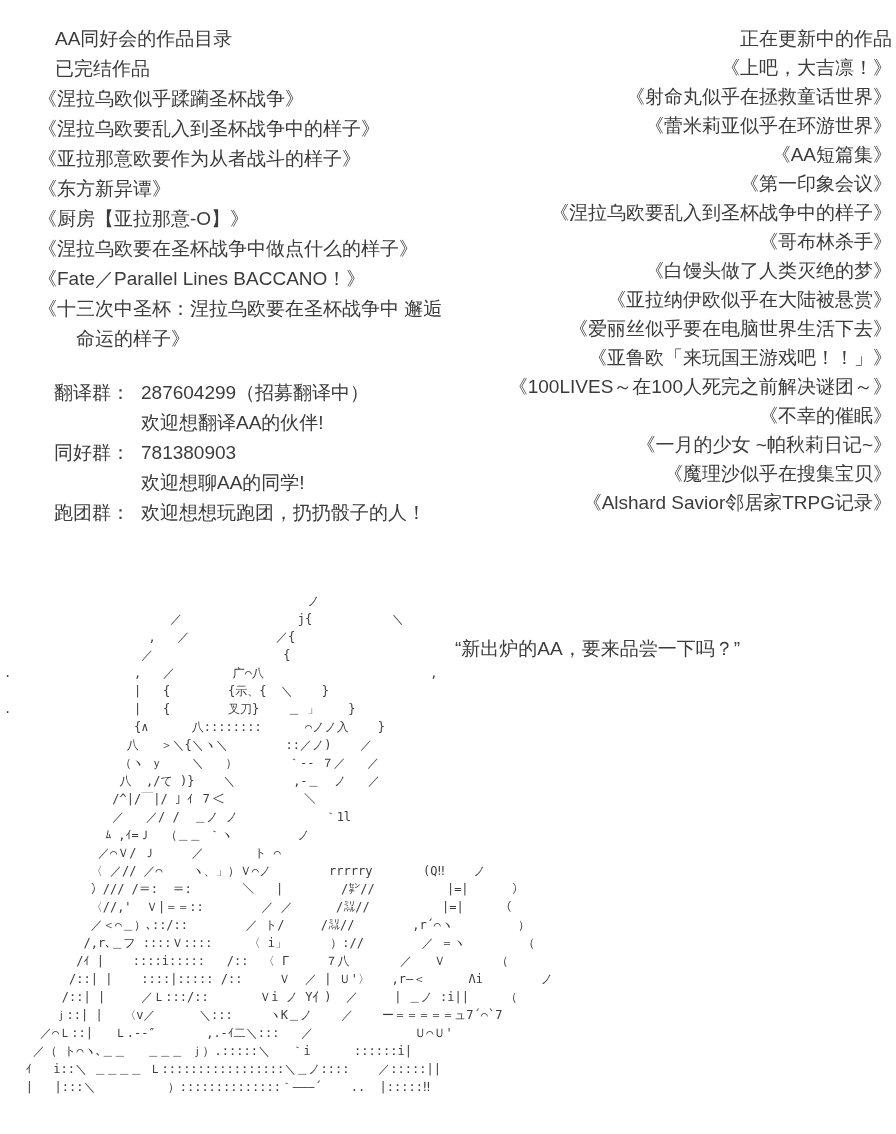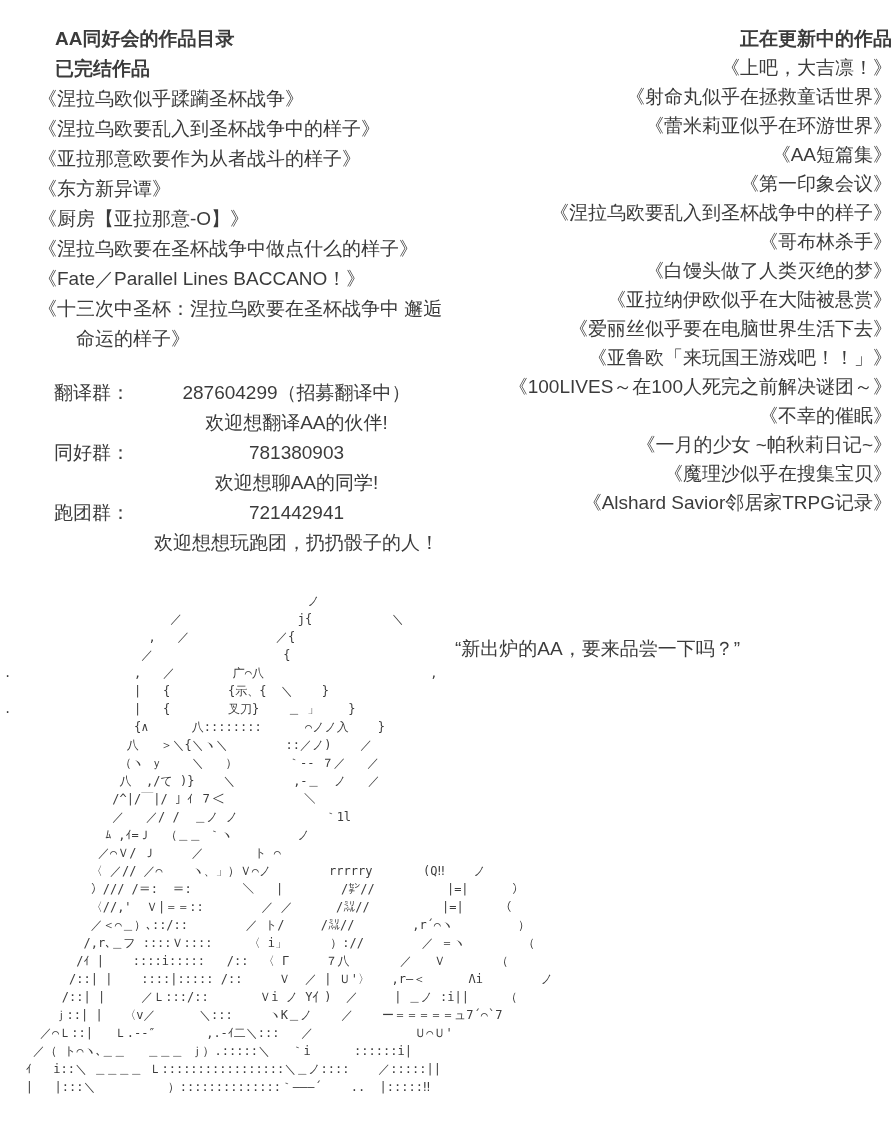--- a/index.html
+++ b/index.html
@@ -27,21 +27,20 @@
     position: absolute;
     left: 462px;
     top: 24px;
     width: 430px;
     font-size: 19px;
     line-height: 29px;
     text-align: right;
   }
   .pad {
     padding-left: 17px;
-    font-weight: bold;
   }
   .work {
     white-space: nowrap;
   }
   .work.wrap {
     white-space: normal;
     padding-left: 38px;
     text-indent: -38px;
   }
   .groups {
@@ -50,21 +49,20 @@
   }
   .group-row {
     display: flex;
     align-items: flex-start;
   }
   .group-label {
     flex: 0 0 87px;
   }
   .group-body {
     flex: 1;
-    text-align: center;
   }
   .speech {
     position: absolute;
     left: 455px;
     top: 636px;
     font-size: 19px;
     white-space: nowrap;
   }
   .art {
     position: absolute;
@@ -104,21 +102,20 @@
     <div class="group-row">
       <span class="group-label">同好群：</span>
       <div class="group-body">
         <div>781380903</div>
         <div>欢迎想聊AA的同学!</div>
       </div>
     </div>
     <div class="group-row">
       <span class="group-label">跑团群：</span>
       <div class="group-body">
-        <div>721442941</div>
         <div>欢迎想想玩跑团，扔扔骰子的人！</div>
       </div>
     </div>
   </div>
 </div>
 
 <div class="right-col">
   <div class="pad">正在更新中的作品</div>
   <div class="work">《上吧，大吉凛！》</div>
   <div class="work">《射命丸似乎在拯救童话世界》</div>

